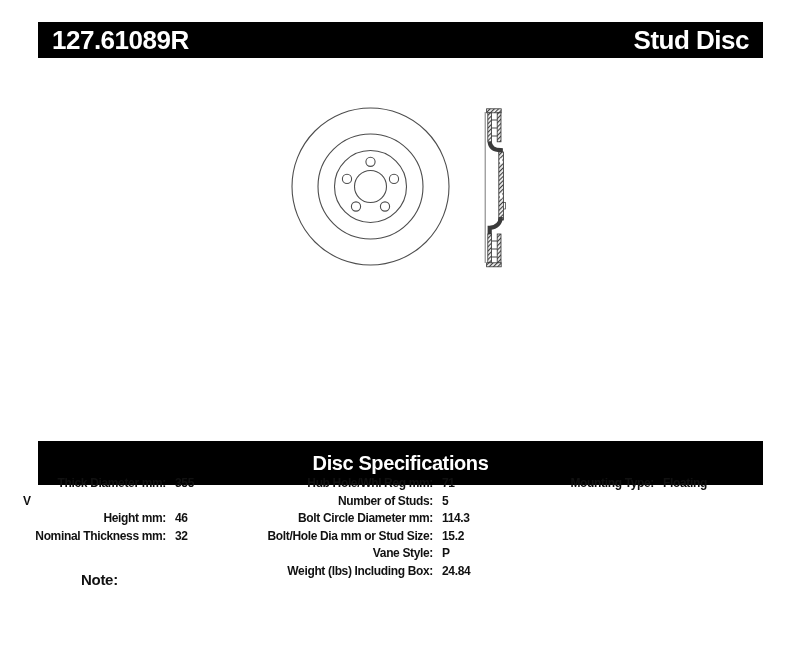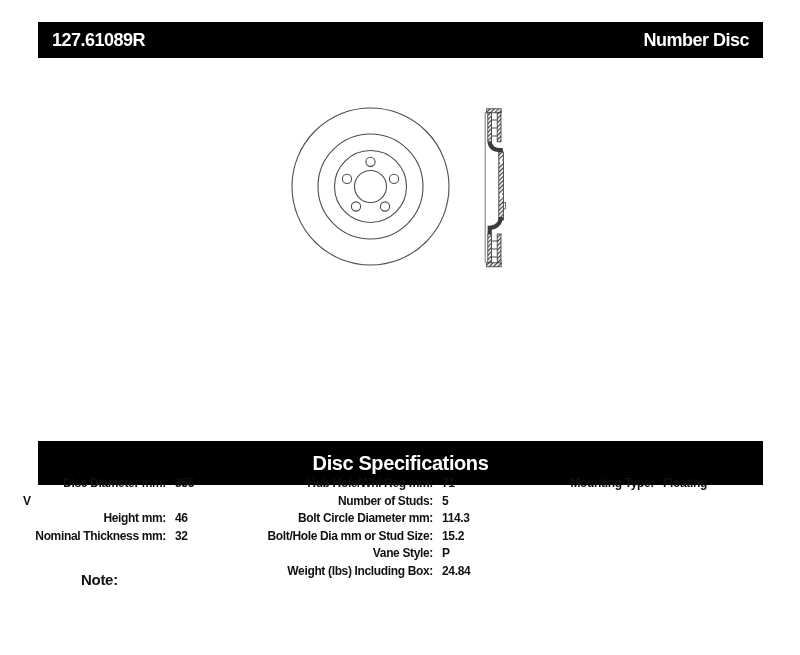--- a/index.html
+++ b/index.html
@@ -4,21 +4,21 @@
 <style>
   html,body{margin:0;padding:0;background:#ffffff;}
   body{width:800px;height:655px;position:relative;overflow:hidden;
        font-family:"Liberation Sans", sans-serif;color:#111;}
   .page{position:absolute;inset:0;background:#fff;}
 
   
   .bar{position:absolute;left:38px;width:725px;background:#000;color:#fff;
        display:flex;align-items:center;box-sizing:border-box;}
   .top-bar{top:22px;height:36px;justify-content:space-between;
-           padding:1px 14px;font-size:18px;font-weight:bold;letter-spacing:-0.5px;text-align:center;}
+           padding:1px 14px;font-size:26px;font-weight:bold;letter-spacing:-0.5px;text-align:center;}
   .section-bar{top:441px;height:44px;justify-content:center;
                font-size:20px;font-weight:bold;letter-spacing:-0.4px;}
 
   
   .col{position:absolute;top:475px;}
   .spec-row{display:flex;line-height:17.6px;font-size:12px;font-weight:bold;
             letter-spacing:-0.35px;white-space:nowrap;}
   .lab{display:inline-block;text-align:right;}
   .val{margin-left:9px;}
   .col-left{left:14px;}  .col-left .lab{width:152px;}
@@ -30,21 +30,21 @@
 
   .drawing{position:absolute;left:285px;top:100px;}
 </style>
 </head>
 <body>
 
 <div class="page">
 
   <header class="bar top-bar">
     <span>127.61089R</span>
-    <span>Number Disc</span>
+    <span>Stud Disc</span>
   </header>
 
   <svg class="drawing" width="230" height="175" viewBox="285 100 230 175">
     <defs>
       <pattern id="hatch" width="3" height="3" patternUnits="userSpaceOnUse" patternTransform="rotate(45)">
         <rect width="3" height="3" fill="#ededed"></rect>
         <line x1="0.5" y1="0" x2="0.5" y2="3" stroke="#3f3f3f" stroke-width="1.1"></line>
       </pattern>
     </defs>
 
@@ -87,21 +87,21 @@
       <rect x="486.6" y="262.8" width="14.6" height="4" fill="url(#hatch)" stroke="#333" stroke-width="0.8"></rect>
     </g>
   </svg>
 
   <div class="bar section-bar">
     <span>Disc Specifications</span>
   </div>
 
   <div class="col col-left">
     <div class="spec-row">
-      <span class="lab">Disc Diameter mm:</span>
+      <span class="lab">Thick Diameter mm:</span>
       <span class="val">355</span>
     </div>
     <div class="spec-row">
       <span class="val">V</span>
     </div>
     <div class="spec-row">
       <span class="lab">Height mm:</span>
       <span class="val">46</span>
     </div>
     <div class="spec-row">

